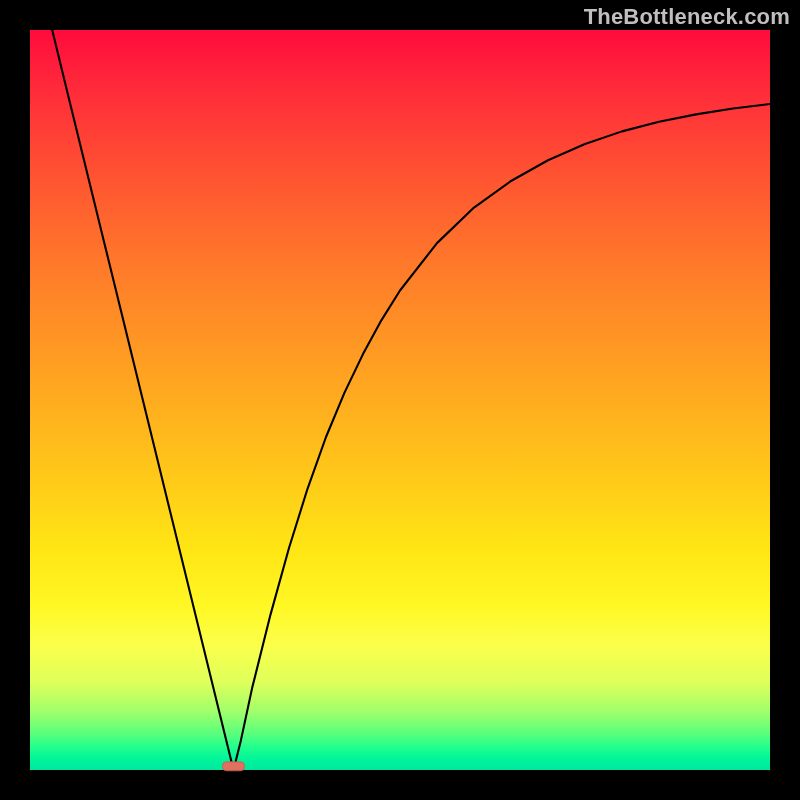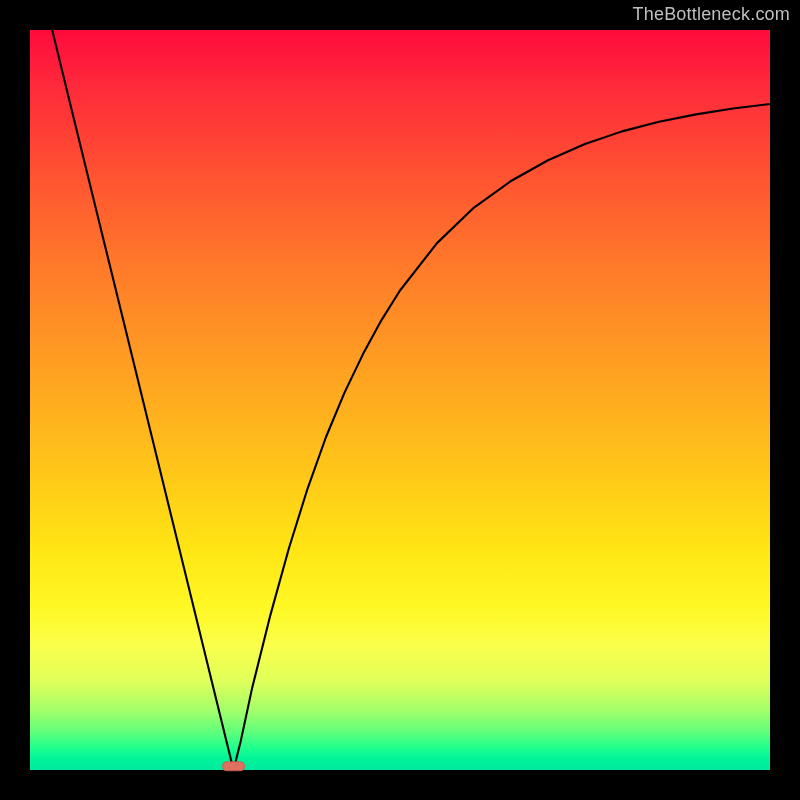--- a/index.html
+++ b/index.html
@@ -60,22 +60,22 @@
   .marker {
     fill: #e07060;
     stroke: #c85a4a;
     stroke-width: 0.8;
   }
   .watermark {
     position: absolute;
     top: 4px;
     right: 10px;
     color: #bfbfbf;
-    font-size: 18px;
-    font-weight: 400;
+    font-size: 22px;
+    font-weight: 700;
     letter-spacing: 0.2px;
     user-select: none;
   }
 </style>
 </head>
 <body>
 
 <div class="frame">
 
   <div class="watermark">TheBottleneck.com</div>

